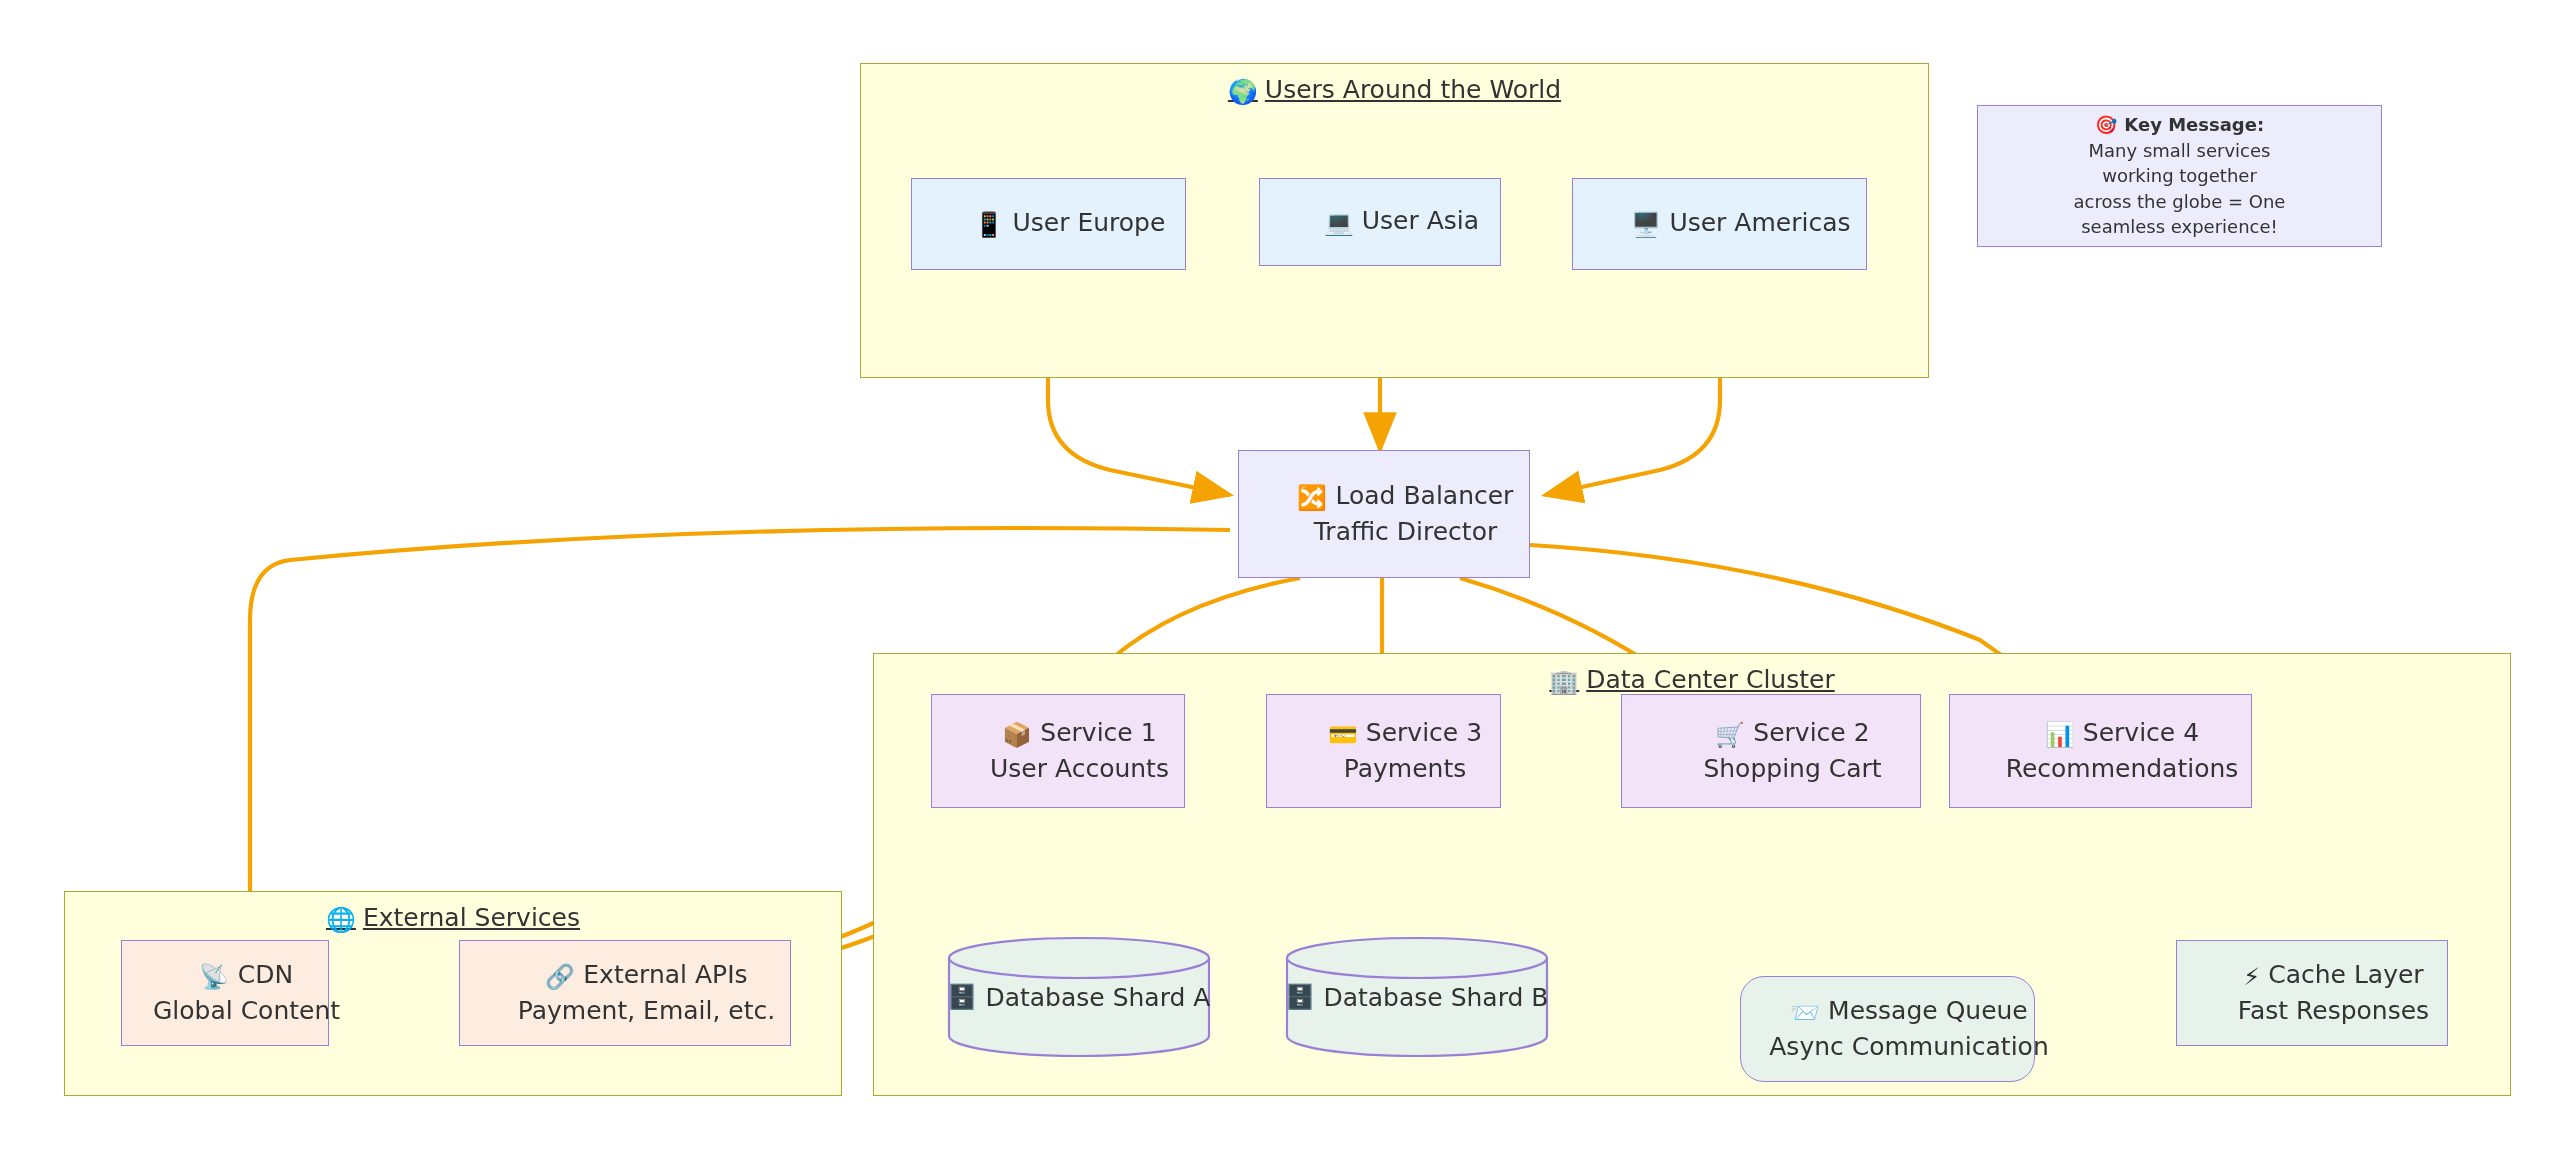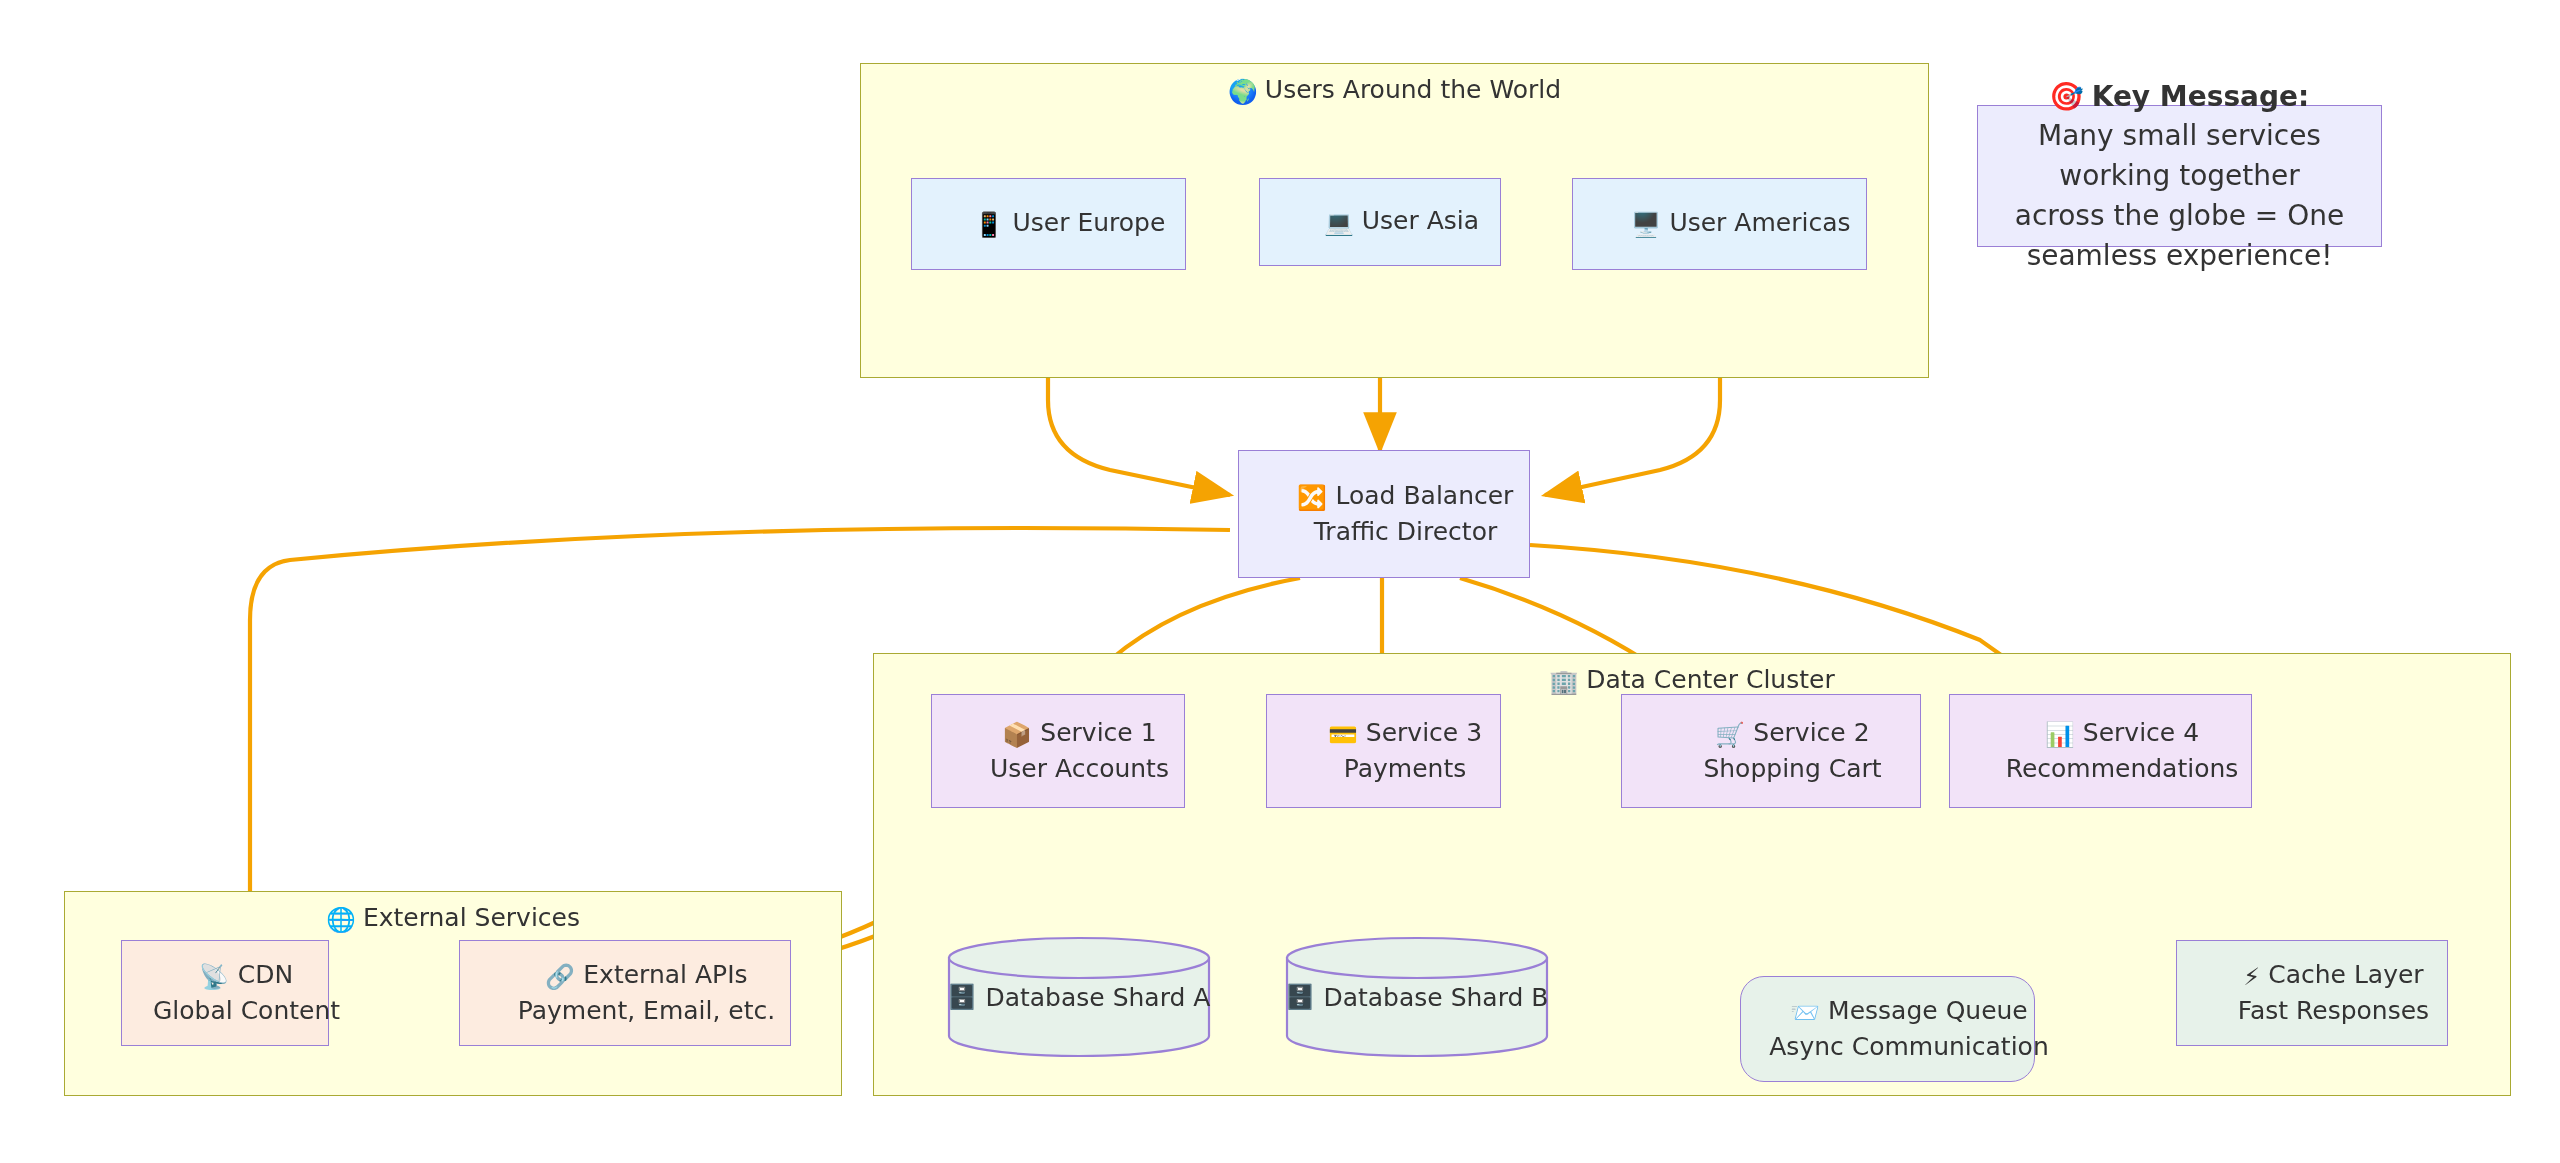--- a/index.html
+++ b/index.html
@@ -4,21 +4,21 @@
 <style>
   html,body{margin:0;padding:0;background:#ffffff;}
   body{width:2560px;height:1163px;overflow:hidden;
        font-family:"DejaVu Sans","Liberation Sans",sans-serif;}
   #stage{position:relative;width:2560px;height:1163px;}
   svg#wires{position:absolute;left:0;top:0;width:2560px;height:1163px;pointer-events:none;}
 
   
   .cluster{position:absolute;background:#ffffde;border:1.7px solid #aaaa33;box-sizing:border-box;}
   .cluster-title{position:absolute;top:11px;left:0;width:100%;text-align:center;
-      font-size:25px;color:#333333;white-space:nowrap;}
+      font-size:25px;color:#333333;white-space:nowrap;text-decoration:underline;}
   .cluster-title .ico{font-size:24px;margin-right:7px;vertical-align:-2px;}
 
   
   .node{position:absolute;box-sizing:border-box;display:flex;flex-direction:column;
         align-items:center;justify-content:center;text-align:center;
         font-size:25px;color:#333333;line-height:1.33;padding-left:43px;}
   .node .ln{white-space:nowrap;}
   .node .ico{font-size:24px;margin-right:8px;vertical-align:-2px;}
 
   .n-user{background:#e3f2fd;border:1.7px solid #9a7fd6;}
@@ -31,21 +31,21 @@
   .db{position:absolute;}
   .db .cyl{position:absolute;inset:0;}
   .db .lbl{position:absolute;left:0;top:0;width:100%;height:100%;
       display:flex;align-items:center;justify-content:center;
       font-size:25px;color:#333333;white-space:nowrap;}
   .db .lbl .ico{font-size:24px;margin-right:8px;vertical-align:-2px;}
 
   
   .note{position:absolute;background:#ececfd;border:1.7px solid #9a7fd6;
       box-sizing:border-box;display:flex;flex-direction:column;align-items:center;
-      justify-content:center;text-align:center;font-size:28px;color:#333333;line-height:1.42;}
+      justify-content:center;text-align:center;font-size:18px;color:#333333;line-height:1.42;}
   .note .hd{font-weight:bold;}
   .note .hd .ico{font-weight:normal;margin-right:7px;}
 </style>
 </head>
 <body>
 
 <div id="stage">
 
   <svg id="wires" viewBox="0 0 2560 1163" xmlns="http://www.w3.org/2000/svg">
     <defs>

